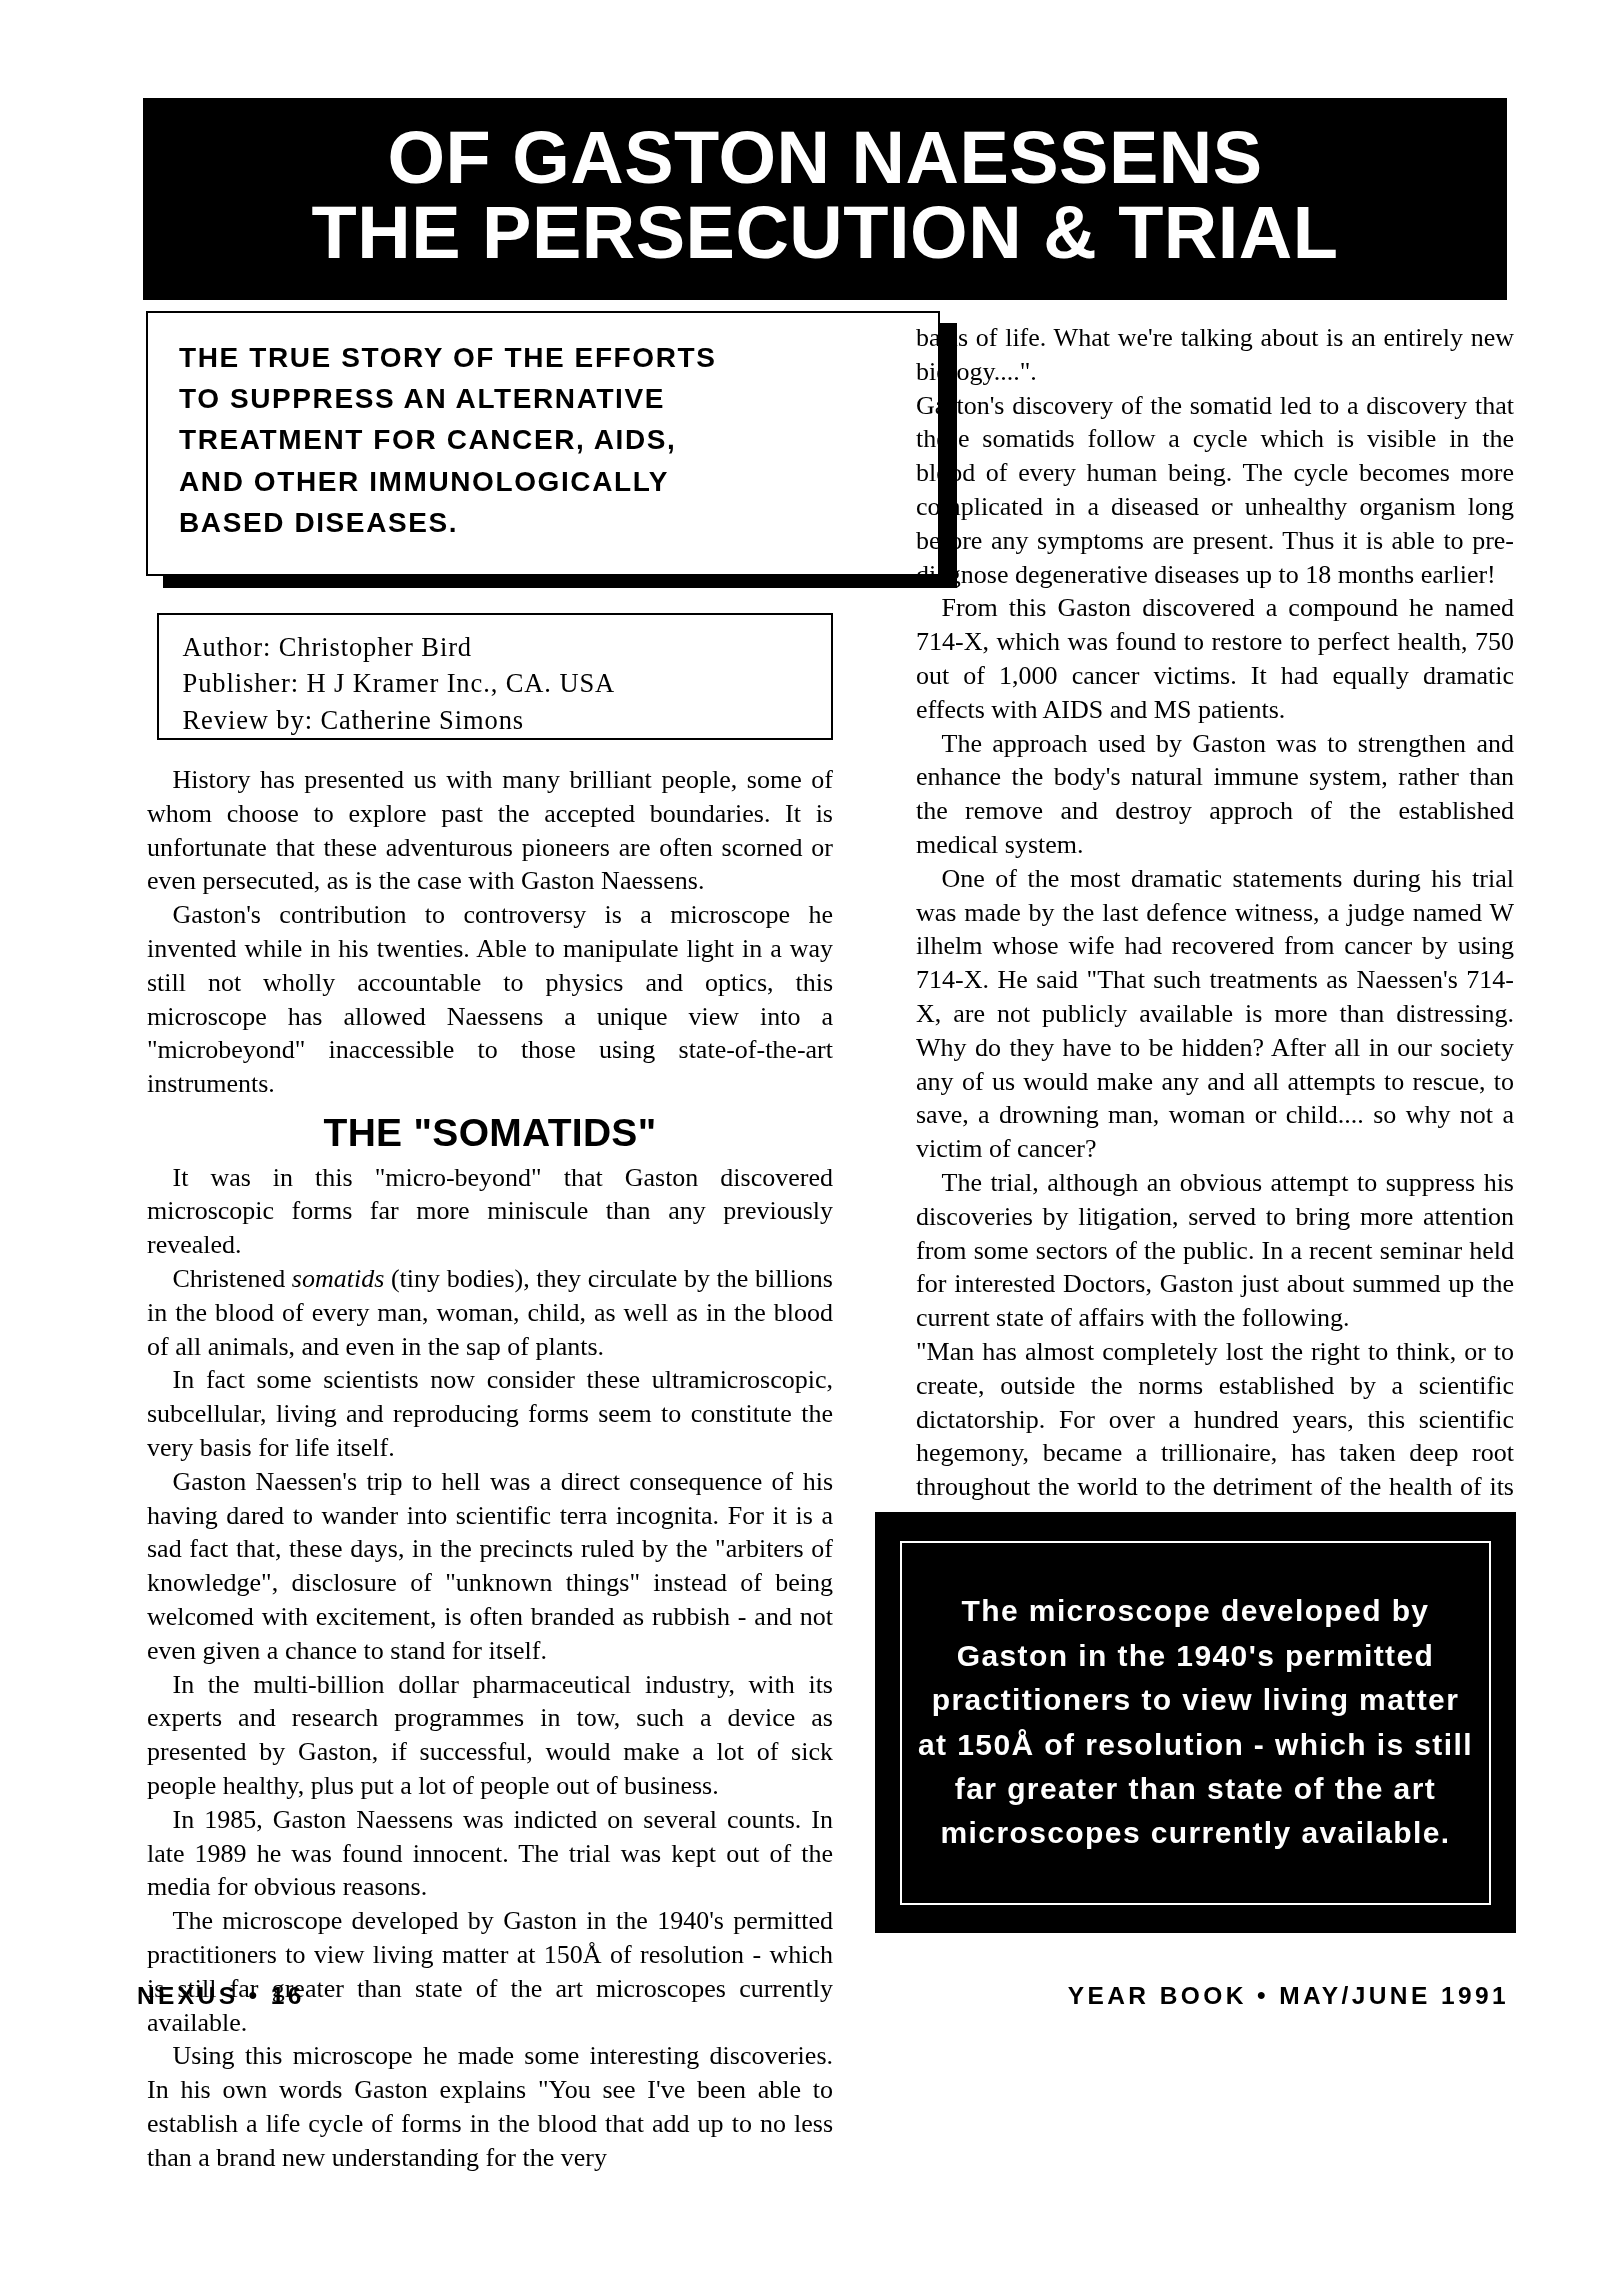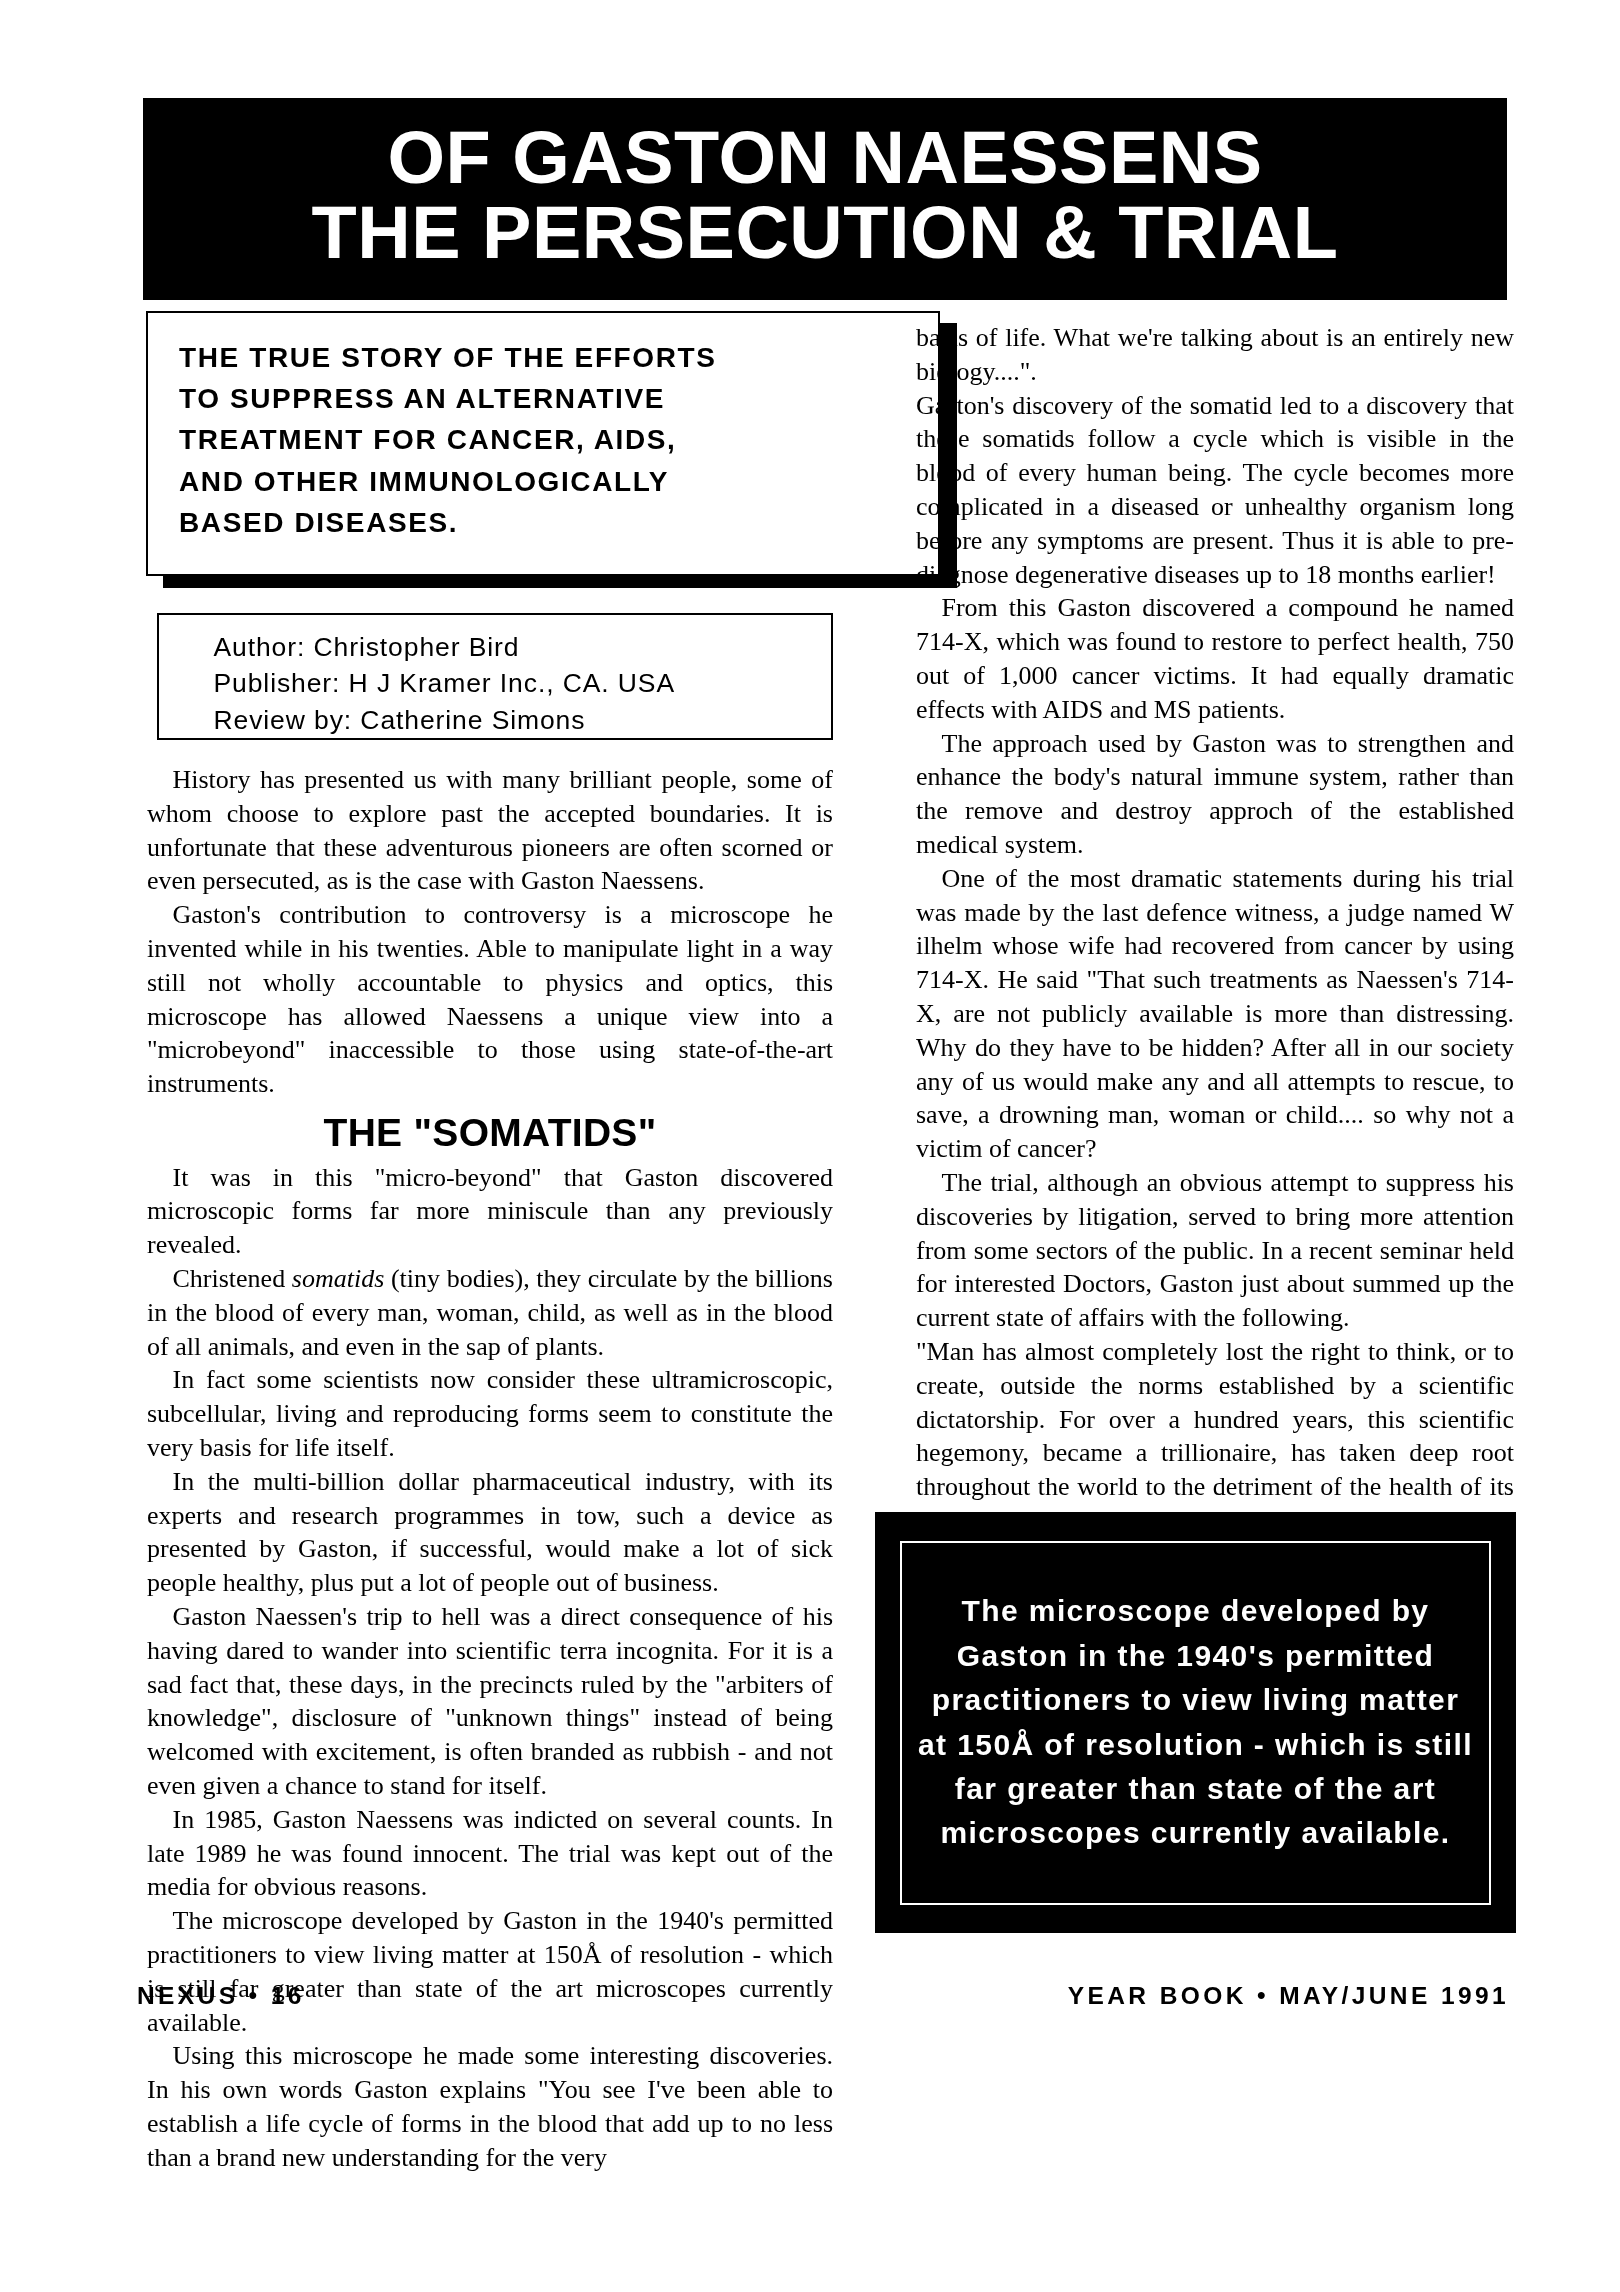--- a/index.html
+++ b/index.html
@@ -78,26 +78,25 @@
     left: 157px;
     top: 613px;
     width: 676px;
     height: 127px;
     background: #ffffff;
     border: 2.9px solid #000000;
     box-sizing: border-box;
     padding: 13.7px 0 0 23.5px;
   }
   .author-line {
-    font-family: Liberation Sans, sans-serif;
+    font-family: Liberation Serif, serif;
     font-weight: normal;
     font-size: 26.5px;
     line-height: 1.38;
     letter-spacing: 0.9px;
-    margin-left: 31px;
   }
 
   
   .col-left {
     position: absolute;
     left: 147px;
     top: 763px;
     width: 686px;
   }
   .col-right {
@@ -201,22 +200,22 @@
     <div class="author-line">Review by: Catherine Simons</div>
   </div>
 
   <div class="col-left">
     <p class="body">History has presented us with many brilliant people, some of whom choose to explore past the accepted boundaries. It is unfortunate that these adventurous pioneers are often scorned or even persecuted, as is the case with Gaston Naessens.</p>
     <p class="body">Gaston's contribution to controversy is a microscope he invented while in his twenties. Able to manipulate light in a way still not wholly accountable to physics and optics, this microscope has allowed Naessens a unique view into a "microbeyond" inaccessible to those using state-of-the-art instruments.</p>
     <h2 class="section-head">THE "SOMATIDS"</h2>
     <p class="body">It was in this "micro-beyond" that Gaston discovered microscopic forms far more miniscule than any previously revealed.</p>
     <p class="body"><span>Christened </span><i>somatids</i><span> (tiny bodies), they circulate by the billions in the blood of every man, woman, child, as well as in the blood of all animals, and even in the sap of plants.</span></p>
     <p class="body">In fact some scientists now consider these ultramicroscopic, subcellular, living and reproducing forms seem to constitute the very basis for life itself.</p>
+    <p class="body">Gaston Naessen's trip to hell was a direct consequence of his having dared to wander into scientific terra incognita. For it is a sad fact that, these days, in the precincts ruled by the "arbiters of knowledge", disclosure of "unknown things" instead of being welcomed with excitement, is often branded as rubbish - and not even given a chance to stand for itself.</p>
     <p class="body">In the multi-billion dollar pharmaceutical industry, with its experts and research programmes in tow, such a device as presented by Gaston, if successful, would make a lot of sick people healthy, plus put a lot of people out of business.</p>
-    <p class="body">Gaston Naessen's trip to hell was a direct consequence of his having dared to wander into scientific terra incognita. For it is a sad fact that, these days, in the precincts ruled by the "arbiters of knowledge", disclosure of "unknown things" instead of being welcomed with excitement, is often branded as rubbish - and not even given a chance to stand for itself.</p>
     <p class="body">In 1985, Gaston Naessens was indicted on several counts. In late 1989 he was found innocent. The trial was kept out of the media for obvious reasons.</p>
     <p class="body">The microscope developed by Gaston in the 1940's permitted practitioners to view living matter at 150Å of resolution - which is still far greater than state of the art microscopes currently available.</p>
     <p class="body">Using this microscope he made some interesting discoveries. In his own words Gaston explains "You see I've been able to establish a life cycle of forms in the blood that add up to no less than a brand new understanding for the very</p>
   </div>
 
   <div class="col-right">
     <p class="body noindent">basis of life. What we're talking about is an entirely new biology....".</p>
     <p class="body noindent">Gaston's discovery of the somatid led to a discovery that these somatids follow a cycle which is visible in the blood of every human being. The cycle becomes more complicated in a diseased or unhealthy organism long before any symptoms are present. Thus it is able to pre-diagnose degenerative diseases up to 18 months earlier!</p>
     <p class="body">From this Gaston discovered a compound he named 714-X, which was found to restore to perfect health, 750 out of 1,000 cancer victims. It had equally dramatic effects with AIDS and MS patients.</p>
     <p class="body">The approach used by Gaston was to strengthen and enhance the body's natural immune system, rather than the remove and destroy approch of the established medical system.</p>

